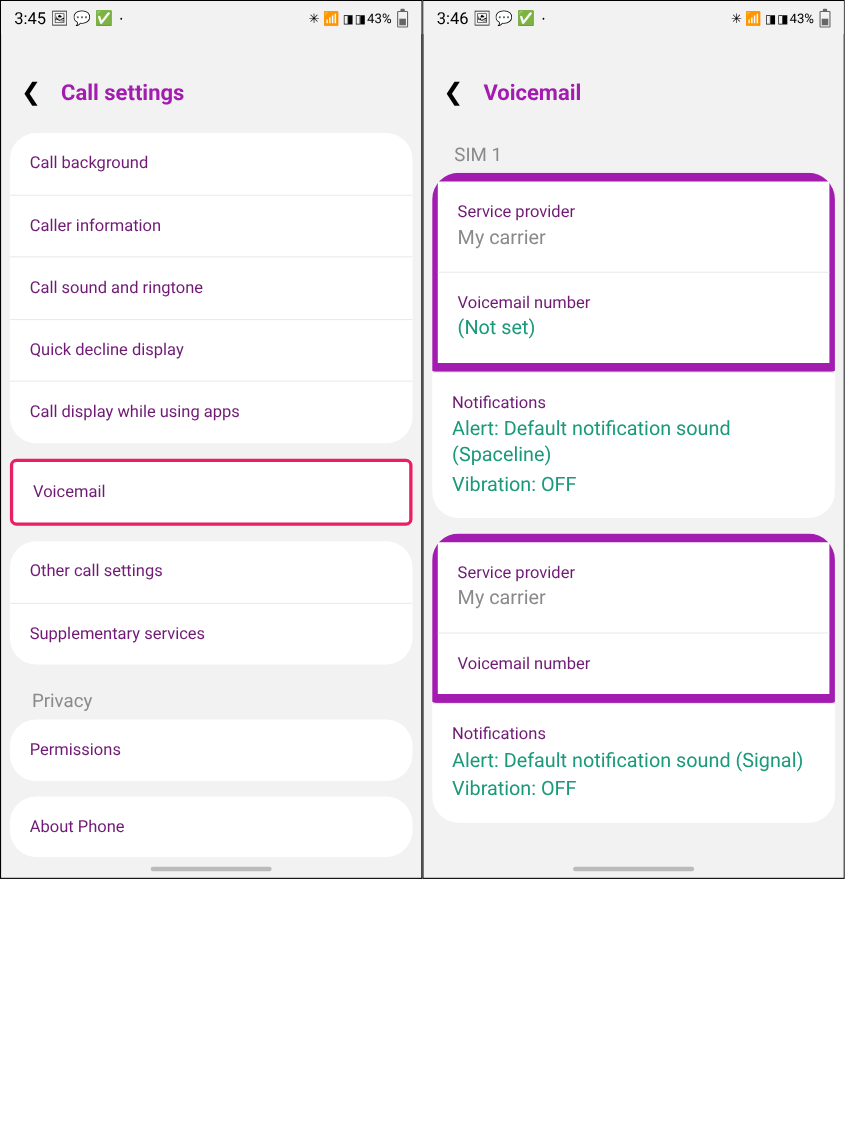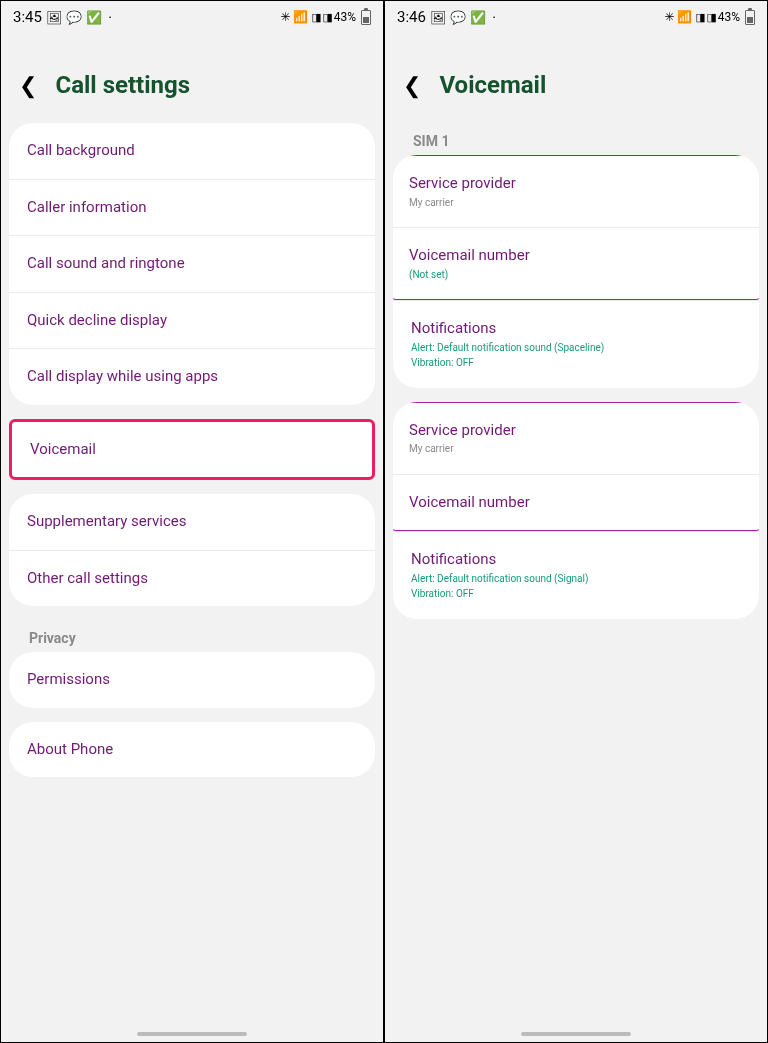--- a/index.html
+++ b/index.html
@@ -6,21 +6,21 @@
     body {
       font-family: -apple-system, BlinkMacSystemFont, "Segoe UI", Roboto, sans-serif;
       background: #fff;
       width: 768px;
       height: 1043px;
       display: flex;
       overflow: hidden;
     }
     .screen {
       width: 384px;
-      height: 1043px;
+      height: 799px;
       background: #f2f2f2;
       border: 1px solid #000;
       display: flex;
       flex-direction: column;
       position: relative;
     }
     .status-bar {
       display: flex;
       justify-content: space-between;
       align-items: center;
@@ -41,62 +41,62 @@
       padding: 40px 18px 24px 18px;
       gap: 18px;
     }
     .back-icon {
       font-size: 22px;
       font-weight: 400;
       cursor: pointer;
       color: #000;
     }
     .header-title {
-      font-size: 24px;
+      font-size: 20px;
       font-weight: 700;
-      color: #14532d;
+      color: #a21caf;
     }
     .content { padding: 0 8px; flex: 1; overflow: hidden; }
     .card {
       background: #fff;
       border-radius: 24px;
       margin-bottom: 14px;
       overflow: hidden;
     }
     .row {
       padding: 18px 18px;
       position: relative;
     }
     .row + .row { border-top: 1px solid #eaeaea; }
     .row-title {
       font-size: 15px;
       color: #701a75;
       font-weight: 400;
       line-height: 1.3;
     }
     .row-sub {
-      font-size: 10px;
+      font-size: 18px;
       margin-top: 2px;
       line-height: 1.35;
     }
     .gray { color: #8a8a8a; }
     .teal { color: #1a9a7a; }
     .section-label {
-      font-size: 14px;
+      font-size: 17px;
       color: #8a8a8a;
       padding: 10px 20px 6px 20px;
-      font-weight: 700;
+      font-weight: 400;
     }
     .highlight {
       border: 3px solid #e91e63;
       border-radius: 6px;
     }
     .highlight-rows {
       background: #fff;
-      border: 1px solid #a21caf;
+      border: 8px solid #a21caf;
       border-radius: 6px;
       margin: 0 -3px;
     }
     .home-indicator {
       position: absolute;
       bottom: 6px;
       left: 50%;
       transform: translateX(-50%);
       width: 110px;
       height: 4px;
@@ -176,24 +176,24 @@
     </div>
 
     <div class="card highlight">
       <div class="row">
         <div class="row-title">Voicemail</div>
       </div>
     </div>
 
     <div class="card">
       <div class="row">
+        <div class="row-title">Other call settings</div>
+      </div>
+      <div class="row">
         <div class="row-title">Supplementary services</div>
-      </div>
-      <div class="row">
-        <div class="row-title">Other call settings</div>
       </div>
     </div>
 
     <div class="section-label">Privacy</div>
 
     <div class="card">
       <div class="row">
         <div class="row-title">Permissions</div>
       </div>
     </div>

